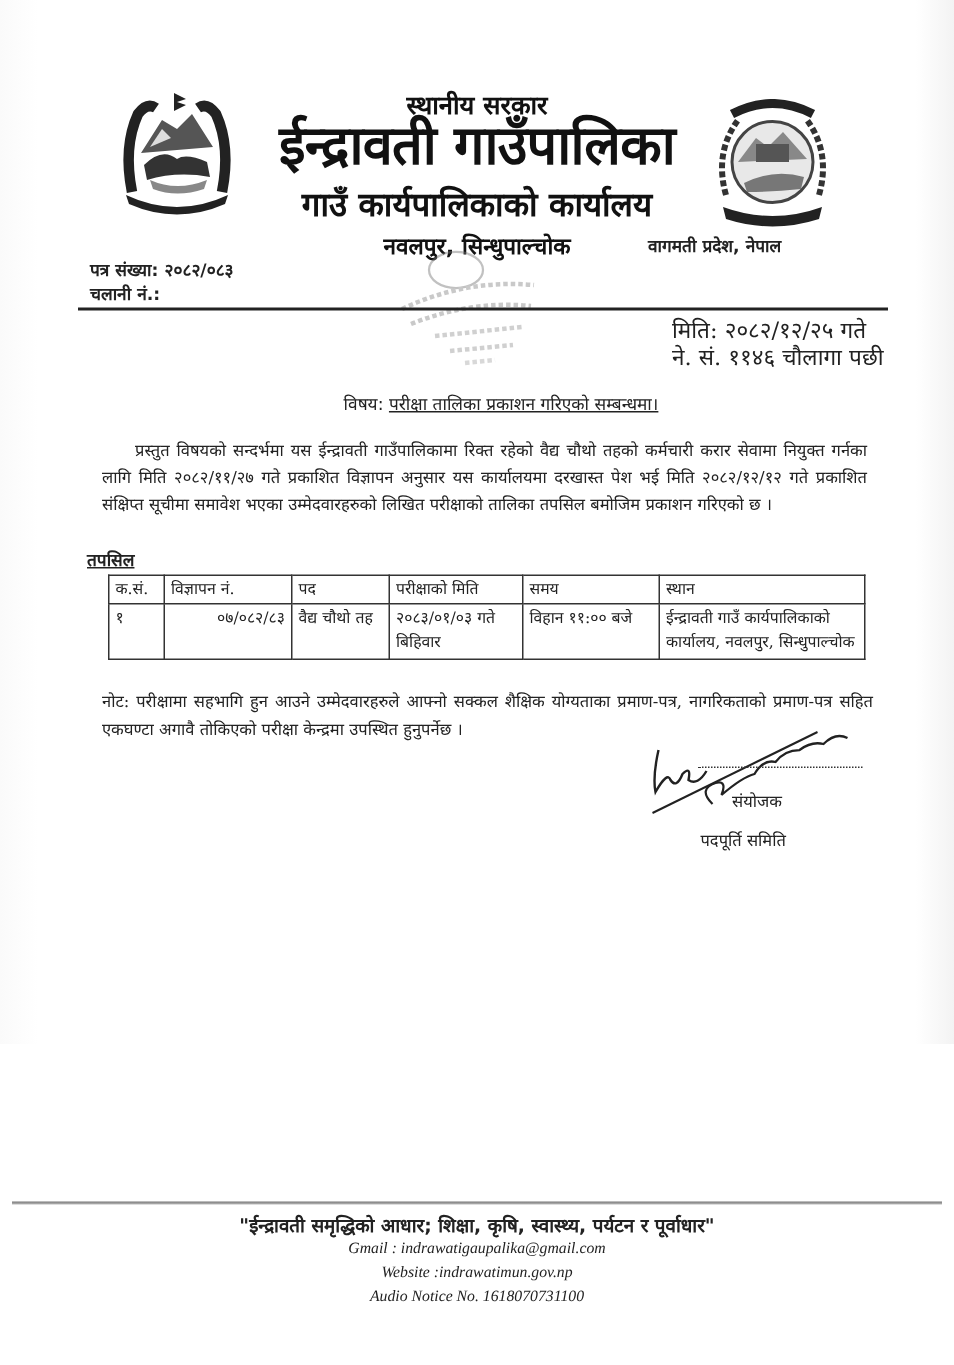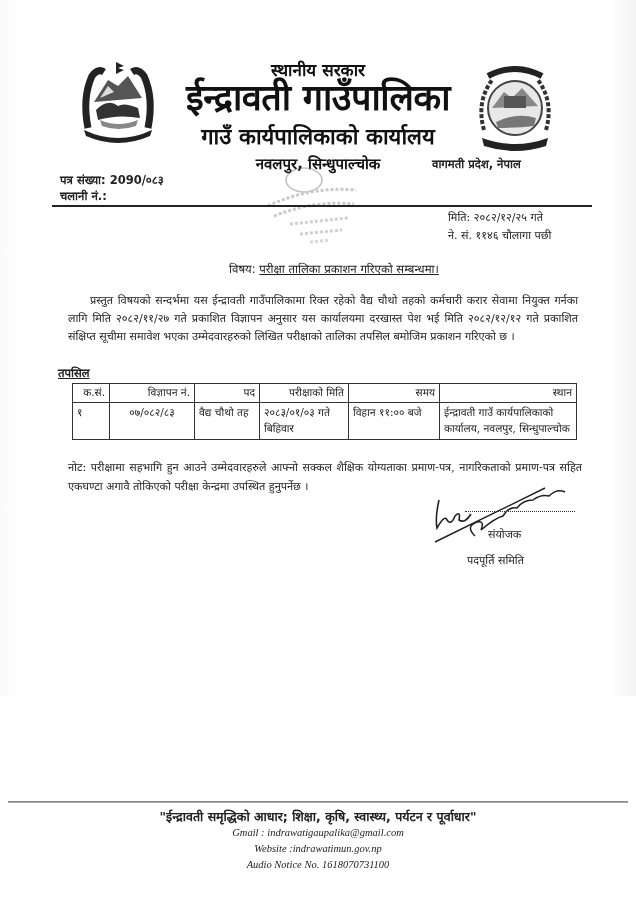--- a/index.html
+++ b/index.html
@@ -22,40 +22,40 @@
 
   .ref { left: 60px; font-size: 11.5px; font-weight: bold; color: #222; }
   .ref-no { top: 172px; }
   .dispatch-no { top: 188px; }
   .province { left: 432px; top: 156px; font-size: 11.5px; font-weight: bold; color: #222; }
 
   .divider { left: 52px; top: 205px; width: 540px; height: 2px; background: #222; }
 
   .stamp { left: 260px; top: 166px; width: 108px; height: 80px; opacity: 0.45; }
 
-  .date-block { left: 448px; text-align: center; font-family: "DejaVu Serif", serif; font-size: 11px; color: #222; }
+  .date-block { left: 448px; text-align: center; font-family: "DejaVu Serif", serif; font-size: 15px; color: #222; }
   .date-line { top: 209px; }
   .nepal-sambat { top: 227px; }
 
   .subject { left: 16px; width: 636px; top: 261px; text-align: center; font-size: 11.5px; color: #222; }
   .subject .u { text-decoration: underline; }
 
   .body-text { left: 68px; top: 292px; width: 510px; font-family: "DejaVu Serif", serif; font-size: 11px;
     line-height: 18px; text-align: justify; color: #222; text-indent: 22px; }
 
   .tapsil { left: 58px; top: 365px; font-size: 11.5px; font-weight: bold; text-decoration: underline; color: #222; }
 
   table.sched { position: absolute; left: 72px; top: 383px; border-collapse: collapse;
     font-family: "DejaVu Serif", serif; font-size: 10.5px; color: #222; }
   table.sched th, table.sched td { border: 1.2px solid #333; padding: 1px 4px; vertical-align: top; }
-  table.sched th { font-weight: normal; text-align: right; height: 16px; }
+  table.sched th { font-weight: normal; text-align: left; height: 16px; }
   table.sched td { height: 34px; line-height: 16px; }
   .c1 { width: 28px; } .c2 { width: 76px; } .c3 { width: 56px; } .c4 { width: 80px; margin-top: 17px; }
   .c5 { width: 82px; } .c6 { width: 128px; }
-  td.cen { text-align: center; }
+  td.cen { text-align: right; }
 
   .note { left: 68px; top: 458px; width: 514px; font-family: "DejaVu Serif", serif; font-size: 11px;
     line-height: 19px; color: #222; text-align: justify; }
 
   .sign { left: 425px; top: 470px; width: 150px; height: 80px; }
   .sig-dots { left: 465px; top: 511px; width: 110px; border-top: 1.5px dotted #333; }
   .sig-title { left: 488px; top: 526px; font-size: 11px; color: #222; text-align: right; }
   .sig-committee { left: 467px; top: 552px; font-size: 11px; color: #222; }
 
   .footer-line { left: 8px; top: 801px; width: 620px; height: 2px; background: linear-gradient(to bottom, #777, #bbb); }
@@ -93,21 +93,21 @@
     <circle cx="39" cy="42" r="27" fill="#e8e8e8" stroke="#444" stroke-width="2"></circle>
     <path d="M16 42 L28 26 L36 32 L46 22 L62 40 Z" fill="#888"></path>
     <rect x="28" y="30" width="22" height="12" fill="#555"></rect>
     <path d="M20 56 Q40 46 60 52 L58 60 Q40 62 22 62 Z" fill="#777"></path>
     <path d="M12 10 Q39 -4 66 10" fill="none" stroke="#222" stroke-width="6"></path>
     <path d="M6 72 Q39 84 72 72 L70 80 Q39 90 8 80 Z" fill="#222"></path>
   </svg>
 
   <div class="abs ref ref-no">
     <span>पत्र संख्या:</span>
-    <span>2090/०८३</span>
+    <span>२०८२/०८३</span>
   </div>
   <div class="abs ref dispatch-no">
     <span>चलानी नं.:</span>
     <span></span>
   </div>
   <div class="abs province">वागमती प्रदेश, नेपाल</div>
 
   <svg class="abs stamp" viewBox="0 0 108 80">
     <ellipse cx="44" cy="14" rx="18" ry="12" fill="none" stroke="#777" stroke-width="1.5"></ellipse>
     <path d="M8 40 Q50 20 96 24" fill="none" stroke="#888" stroke-width="3" stroke-dasharray="3 2"></path>

